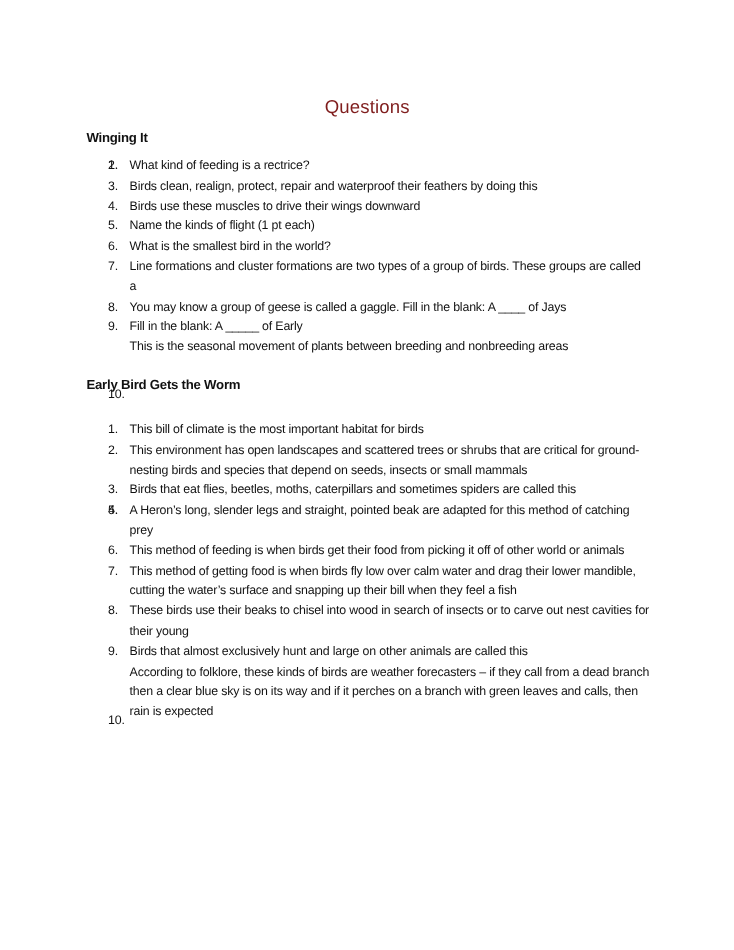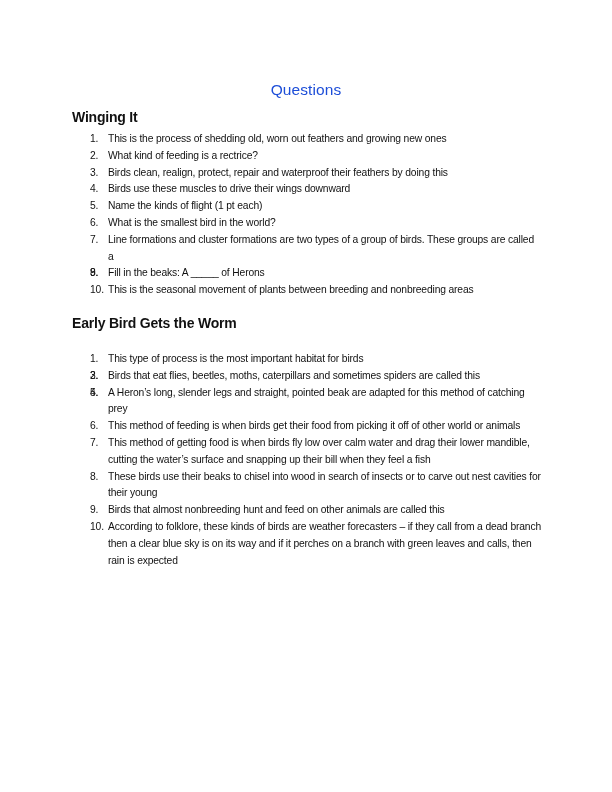--- a/index.html
+++ b/index.html
@@ -22,27 +22,27 @@
       width: 612px;
       height: 792px;
     }
     .title {
       position: absolute;
       top: 81px;
       left: 0;
       width: 612px;
       text-align: center;
       font-size: 15.5px;
-      color: #1d4ed8;
+      color: #7f1d1d;
       letter-spacing: 0.1px;
     }
     .section-heading {
       position: absolute;
       left: 72px;
-      font-size: 14px;
+      font-size: 11px;
       font-weight: bold;
       letter-spacing: -0.2px;
     }
     .qlist {
       position: absolute;
       left: 72px;
       width: 470px;
       margin: 0;
       padding: 0;
       list-style: none;
@@ -54,52 +54,53 @@
       position: relative;
       padding-left: 36px;
     }
     .qlist .num {
       position: absolute;
       left: 18px;
       top: 0;
     }
     .qlist .num.wide {
       left: 18px;
+      margin-top: 40px;
     }
   </style>
 </head>
 <body>
 
 <div class="page">
 
   <div class="title">Questions</div>
 
   <div class="section-heading" style="top:109px;">Winging It</div>
 
   <ol class="qlist" style="top:131px;">
-    <li><span class="num">1.</span><span>This is the process of shedding old, worn out feathers and growing new ones</span></li>
+    <li><span class="num">1.</span></li>
     <li><span class="num">2.</span><span>What kind of feeding is a rectrice?</span></li>
     <li><span class="num">3.</span><span>Birds clean, realign, protect, repair and waterproof their feathers by doing this</span></li>
     <li><span class="num">4.</span><span>Birds use these muscles to drive their wings downward</span></li>
     <li><span class="num">5.</span><span>Name the kinds of flight (1 pt each)</span></li>
     <li><span class="num">6.</span><span>What is the smallest bird in the world?</span></li>
     <li><span class="num">7.</span><span>Line formations and cluster formations are two types of a group of birds. These groups are called a</span></li>
-    <li><span class="num">8.</span></li>
-    <li><span class="num">9.</span><span>Fill in the beaks: A _____ of Herons</span></li>
+    <li><span class="num">8.</span><span>You may know a group of geese is called a gaggle. Fill in the blank: A ____ of Jays</span></li>
+    <li><span class="num">9.</span><span>Fill in the blank: A _____ of Early</span></li>
     <li><span class="num wide">10.</span><span>This is the seasonal movement of plants between breeding and nonbreeding areas</span></li>
   </ol>
 
   <div class="section-heading" style="top:315px;">Early Bird Gets the Worm</div>
 
   <ol class="qlist" style="top:351px;">
-    <li><span class="num">1.</span><span>This type of process is the most important habitat for birds</span></li>
-    <li><span class="num">2.</span></li>
+    <li><span class="num">1.</span><span>This bill of climate is the most important habitat for birds</span></li>
+    <li><span class="num">2.</span><span>This environment has open landscapes and scattered trees or shrubs that are critical for ground-nesting birds and species that depend on seeds, insects or small mammals</span></li>
     <li><span class="num">3.</span><span>Birds that eat flies, beetles, moths, caterpillars and sometimes spiders are called this</span></li>
     <li><span class="num">4.</span></li>
     <li><span class="num">5.</span><span>A Heron’s long, slender legs and straight, pointed beak are adapted for this method of catching prey</span></li>
     <li><span class="num">6.</span><span>This method of feeding is when birds get their food from picking it off of other world or animals</span></li>
     <li><span class="num">7.</span><span>This method of getting food is when birds fly low over calm water and drag their lower mandible, cutting the water’s surface and snapping up their bill when they feel a fish</span></li>
     <li><span class="num">8.</span><span>These birds use their beaks to chisel into wood in search of insects or to carve out nest cavities for their young</span></li>
-    <li><span class="num">9.</span><span>Birds that almost nonbreeding hunt and feed on other animals are called this</span></li>
+    <li><span class="num">9.</span><span>Birds that almost exclusively hunt and large on other animals are called this</span></li>
     <li><span class="num wide">10.</span><span>According to folklore, these kinds of birds are weather forecasters – if they call from a dead branch then a clear blue sky is on its way and if it perches on a branch with green leaves and calls, then rain is expected</span></li>
   </ol>
 
 </div>
 
 </body></html>

